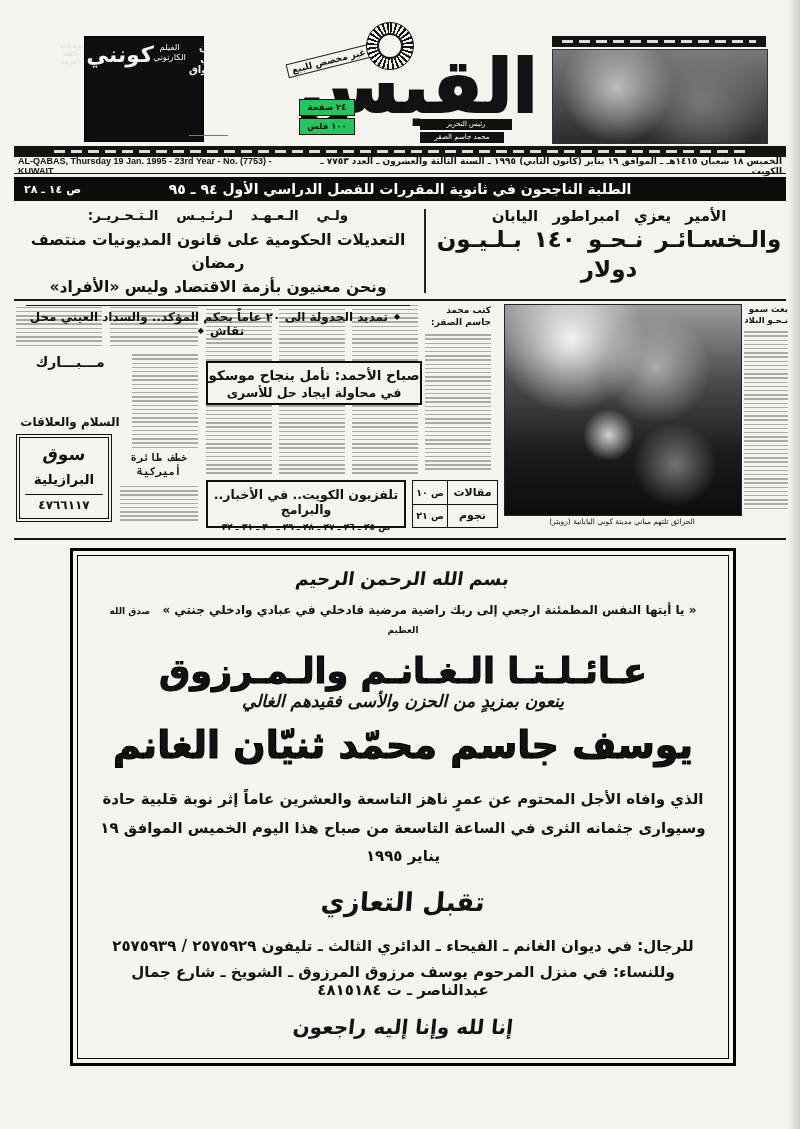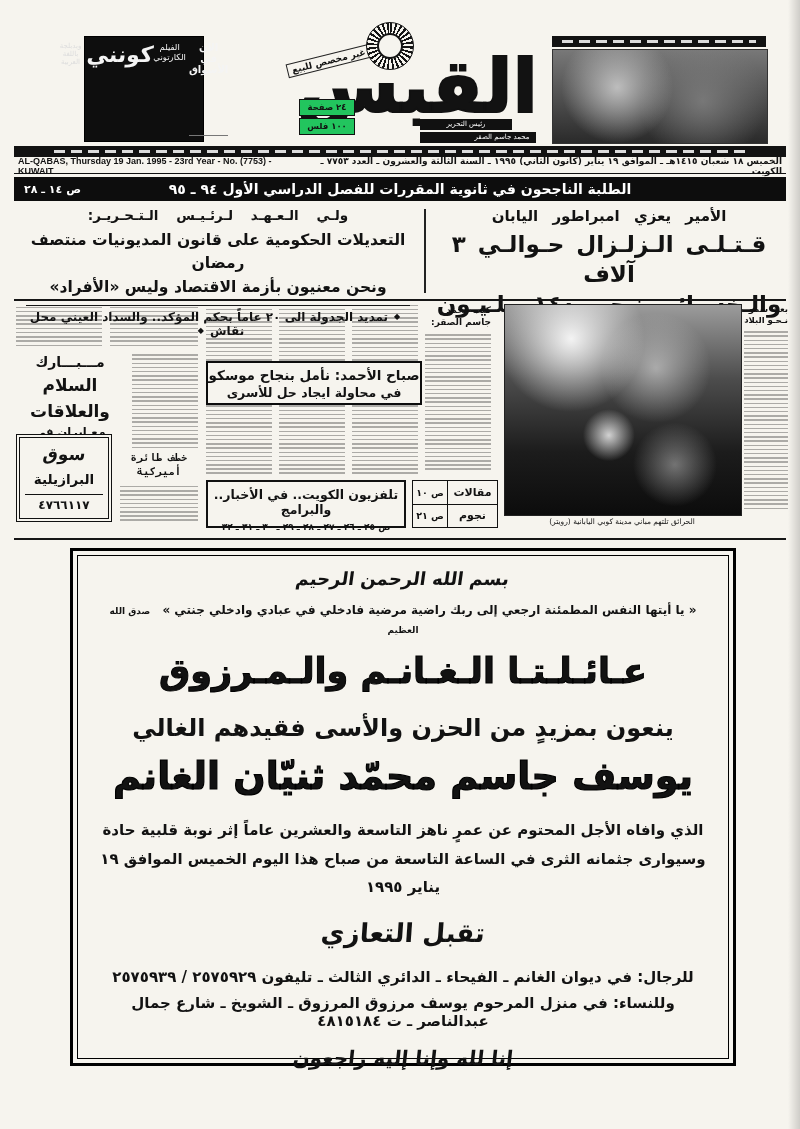--- a/index.html
+++ b/index.html
@@ -72,21 +72,21 @@
   .idx-label{flex:1;text-align:center;font-size:11px;font-weight:900;}
   .idx-page{width:34px;text-align:center;font-size:9.5px;font-weight:bold;border-right:1px solid #111;align-self:stretch;display:flex;align-items:center;justify-content:center;}
 
   
   .obit{border:3px solid #000;background:#f6f4ee;}
   .obit-inner{position:absolute;inset:4px;border:1.6px solid #000;padding:12px 18px;box-sizing:border-box;display:flex;flex-direction:column;align-items:center;text-align:center;}
   .basmala{font-size:18px;font-weight:900;transform:skewX(-8deg);}
   .verse{font-size:12px;font-weight:bold;margin-top:12px;line-height:1.6;}
   .verse-tail{font-size:9px;font-weight:bold;margin-right:8px;}
   .families{font-size:35px;font-weight:900;margin-top:12px;-webkit-text-stroke:1px #000;}
-  .announce{font-size:24px;font-weight:900;margin-top:23px;}
+  .announce{font-size:17px;font-weight:900;margin-top:0;font-style:italic;}
   .bigname{font-size:38px;font-weight:900;margin-top:12px;-webkit-text-stroke:1.2px #000;}
   .details{font-size:15px;font-weight:bold;margin-top:18px;line-height:1.9;width:100%;}
   .cond{font-size:26px;font-weight:900;margin-top:16px;transform:skewX(-4deg);}
   .addr{font-size:15px;font-weight:bold;margin-top:20px;}
   .closing{font-size:20px;font-weight:900;margin-top:16px;transform:skewX(-6deg);}
 
   .shade-r{background:linear-gradient(90deg,transparent,rgba(0,0,0,.16));}
 </style>
 </head>
 <body>
@@ -106,21 +106,21 @@
   <div class="abs sunburst" style="left:366px;top:22px;width:46px;height:46px;">
     <div class="sun-core"></div>
   </div>
 
   <div class="abs logo c" dir="rtl" style="left:328px;top:40px;width:210px;height:96px;">القبس</div>
 
   <div class="abs badge c" dir="rtl" style="left:299px;top:99px;width:54px;height:15px;">٢٤ صفحة</div>
   <div class="abs badge c" dir="rtl" style="left:299px;top:118px;width:54px;height:15px;">١٠٠ فلس</div>
 
   <div class="abs strip-black c" dir="rtl" style="left:420px;top:119px;width:92px;height:11px;">رئيس التحرير</div>
-  <div class="abs strip-black c" dir="rtl" style="left:420px;top:132px;width:68px;height:11px;padding-left:48px;">محمد جاسم الصقر</div>
+  <div class="abs strip-black c" dir="rtl" style="left:420px;top:132px;width:84px;height:11px;">محمد جاسم الصقر</div>
 
   <div class="abs band" style="left:552px;top:36px;width:214px;height:11px;">
     <div class="fauxw" style="margin:4px 10px 0;"></div>
   </div>
   <div class="abs photo-mast" style="left:552px;top:49px;width:214px;height:93px;"></div>
 
   <div class="abs band" style="left:14px;top:146px;width:772px;height:11px;">
     <div class="fauxw" style="margin:4px 40px 0;"></div>
   </div>
 
@@ -129,21 +129,20 @@
     <div dir="rtl">الخميس ١٨ شعبان ١٤١٥هـ ـ الموافق ١٩ يناير (كانون الثاني) ١٩٩٥ ـ السنة الثالثة والعشرون ـ العدد ٧٧٥٣ ـ الكويت</div>
   </div>
 
   <div class="abs banner" dir="rtl" style="left:14px;top:177px;width:772px;height:24px;">
     <span>الطلبة الناجحون في ثانوية المقررات للفصل الدراسي الأول ٩٤ ـ ٩٥</span>
     <span class="pages">ص ١٤ ـ ٢٨</span>
   </div>
 
   <div class="abs c" dir="rtl" style="left:432px;top:207px;width:354px;">
     <div class="kicker-r">الأمير يعزي امبراطور اليابان</div>
-    <div class="h-big" style="margin-top:5px;">قـتـلـى الـزلـزال حـوالـي ٣ آلاف</div>
     <div class="h-big">والـخسـائـر نـحـو ١٤٠ بـلـيـون دولار</div>
   </div>
 
   <div class="abs vrule" style="left:424px;top:209px;height:84px;"></div>
 
   <div class="abs c" dir="rtl" style="left:16px;top:207px;width:404px;">
     <div class="kicker-l">ولـي الـعـهـد لـرئـيـس الـتـحـريـر:</div>
     <div class="h-mid" style="margin-top:6px;">التعديلات الحكومية على قانون المديونيات منتصف رمضان</div>
     <div class="h-mid">ونحن معنيون بأزمة الاقتصاد وليس «الأفراد»</div>
     <div class="hr" style="margin:6px 10px 4px;"></div>
@@ -171,21 +170,21 @@
   <div class="abs sabah" dir="rtl" style="left:206px;top:361px;width:216px;height:44px;">
     <div class="sabah-l1">صباح الأحمد: نأمل بنجاح موسكو</div>
     <div class="sabah-l2">في محاولة ايجاد حل للأسرى</div>
   </div>
 
   <div class="abs faux" style="left:16px;top:304px;width:86px;height:42px;"></div>
   <div class="abs faux" style="left:110px;top:304px;width:88px;height:42px;"></div>
 
   <div class="abs mub" dir="rtl" style="left:16px;top:352px;width:108px;">
     <div style="font-size:14px;">مـــبـــارك</div>
-    <div style="font-size:17px;">السلام والعلاقات</div>
+    <div style="font-size:12px;margin-top:40px;">السلام والعلاقات</div>
     <div style="font-size:11.5px;">مع ايران في تدهور</div>
     <div style="font-size:10px;margin-top:2px;">« ص ٢٠ »</div>
   </div>
   <div class="abs faux" style="left:132px;top:352px;width:66px;height:96px;"></div>
 
   <div class="abs market" dir="rtl" style="left:16px;top:434px;width:96px;height:88px;">
     <div class="market-l1">سوق</div>
     <div class="market-l2">البرازيلية</div>
     <div class="market-phone">٤٧٦٦١١٧</div>
   </div>

